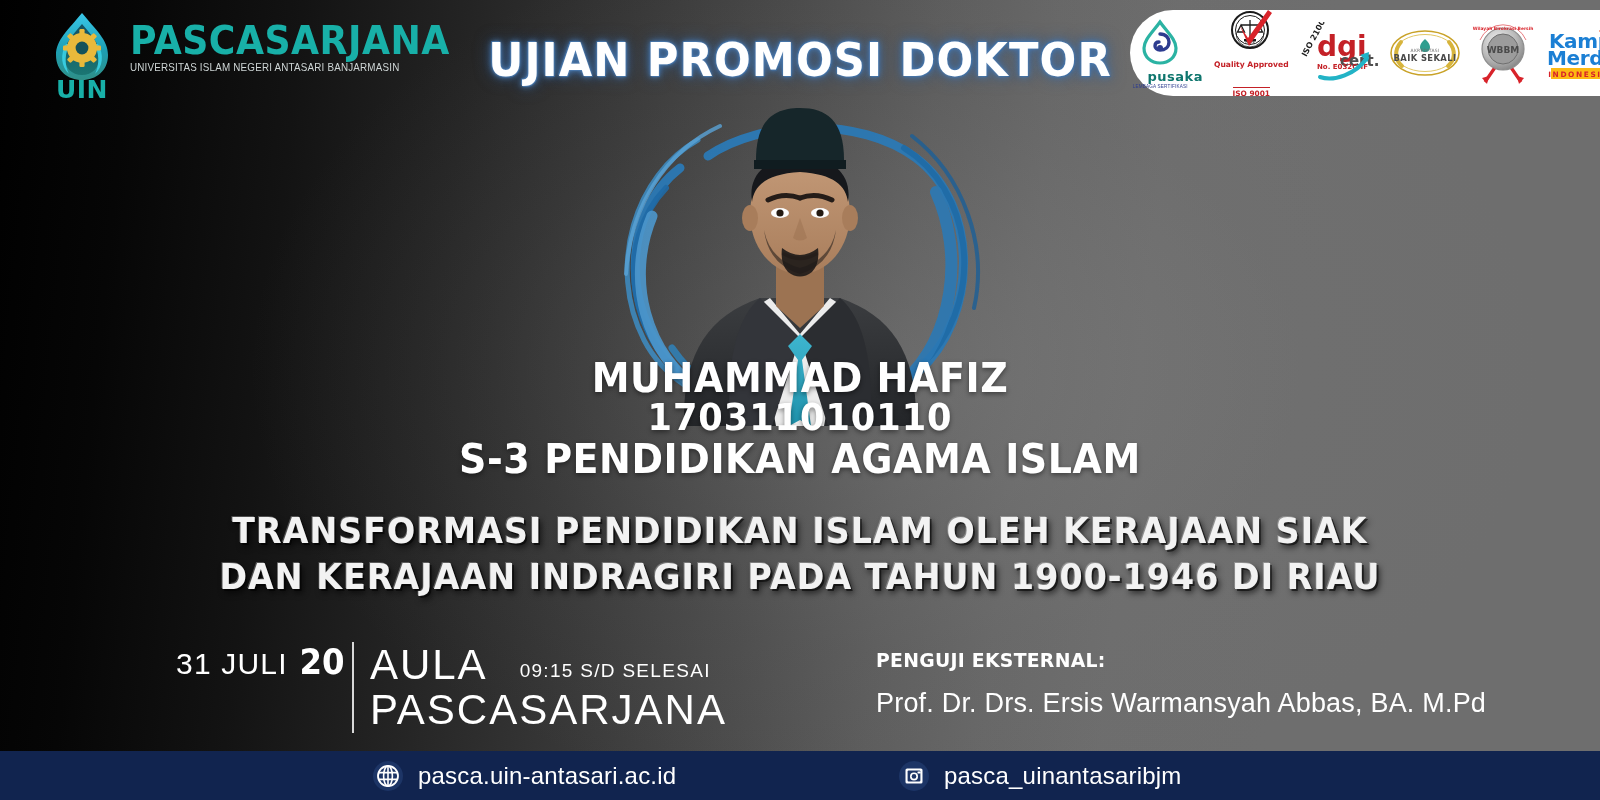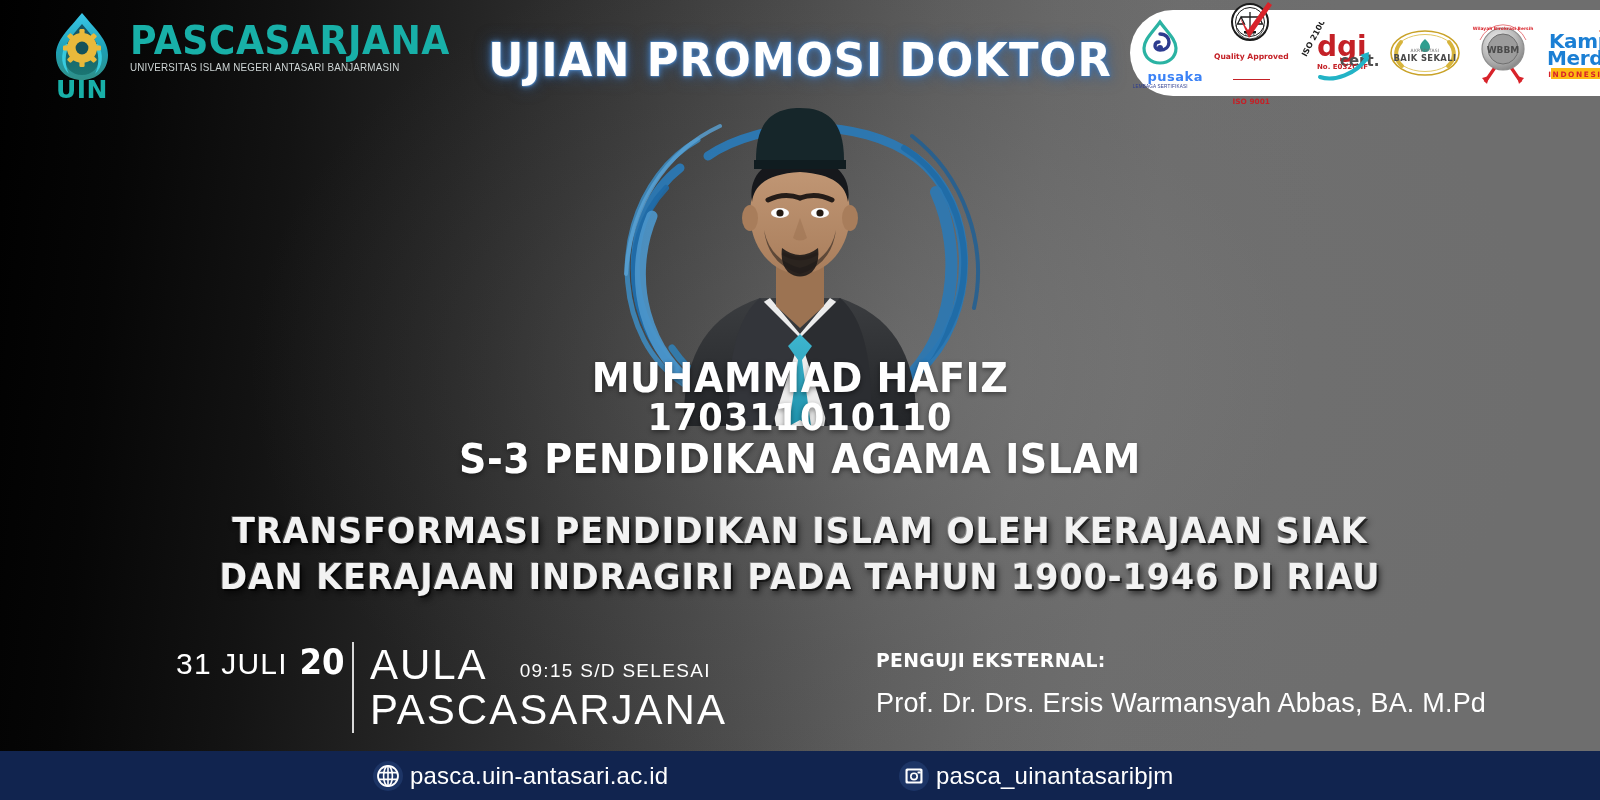--- a/index.html
+++ b/index.html
@@ -152,21 +152,21 @@
     font-size:27px;font-weight:400;letter-spacing:0.2px;margin-top:16px;
     white-space:nowrap;
   }
 
   
   #footer{
     position:absolute;left:0;right:0;bottom:0;height:49px;
     background:#11244f;
     display:flex;align-items:center;
   }
-  .foot-item{display:flex;align-items:center;gap:6px;color:#ffffff;}
+  .foot-item{display:flex;align-items:center;gap:14px;color:#ffffff;}
   #foot-web{position:absolute;left:372px;}
   #foot-ig{position:absolute;left:898px;}
   .foot-label{font-size:24px;letter-spacing:0.2px;font-weight:400;}
   .foot-ico{width:32px;height:32px;display:block;}
 </style>
 </head>
 <body>
 
 <div id="poster">
 
@@ -217,38 +217,38 @@
   </div>
 
   <div id="accred-pill">
 
     <div class="badge">
       <svg width="52" height="50" viewBox="0 0 52 50">
         <path d="M26 4 C34 15 42 22 42 30 C42 39 35 45 26 45 C17 45 10 39 10 30 C10 22 18 15 26 4 Z" fill="none" stroke="#2bb3a3" stroke-width="3.2"></path>
         <path d="M26 16 c6 0 9 4 9 8 0 5-4 8-9 8 -3 0-5-2-5-4 0-3 2-4 4-4" fill="none" stroke="#2d3c8f" stroke-width="3.4" stroke-linecap="round"></path>
         <circle cx="26" cy="30" r="3" fill="#2d3c8f"></circle>
       </svg>
-      <div style="font:bold 13px 'DejaVu Sans',sans-serif;color:#3b82f6;letter-spacing:.5px;margin-top:1px;margin-left:30px;">pusaka</div>
+      <div style="font:bold 13px 'DejaVu Sans',sans-serif;color:#0f766e;letter-spacing:.5px;margin-top:1px;margin-left:30px;">pusaka</div>
       <div style="font:4.6px 'Liberation Sans',sans-serif;color:#2d3c8f;letter-spacing:.2px;">LEMBAGA SERTIFIKASI</div>
     </div>
 
     <div class="badge">
       <svg width="54" height="52" viewBox="0 0 54 52">
         <circle cx="26" cy="22" r="18" fill="#fff" stroke="#1b1b1b" stroke-width="2"></circle>
         <circle cx="26" cy="22" r="14.5" fill="#fff" stroke="#1b1b1b" stroke-width="1"></circle>
         <path d="M26 12 v19 M17 17 h18 M17 17 l-3.5 7 h7 z M35 17 l-3.5 7 h7 z" stroke="#1b1b1b" stroke-width="1.3" fill="none"></path>
         <rect x="20" y="31" width="12" height="2.4" fill="#1b1b1b"></rect>
         <path d="M12 25 a14 14 0 0 0 28 0" fill="none" stroke="#1b1b1b" stroke-width="0.8"></path>
         <text x="26" y="35" text-anchor="middle" font-family="DejaVu Sans, sans-serif" font-size="4.6" fill="#1b1b1b">KAN</text>
         <path d="M16 18 l8 12 L44 2 l4 3 L25 38 z" fill="#d8232a"></path>
       </svg>
       <div style="font:bold 7.6px 'DejaVu Sans',sans-serif;color:#c42127;line-height:1.12;text-align:right;margin-top:1px;">
         <span>Quality Approved</span>
       </div>
-      <div style="font:bold 7.4px 'DejaVu Sans',sans-serif;color:#c42127;border-top:1.3px solid #c42127;padding-top:17px;margin-top:18px;">ISO 9001</div>
+      <div style="font:bold 7.4px 'DejaVu Sans',sans-serif;color:#c42127;border-top:1.3px solid #c42127;padding-top:1px;margin-top:18px;">ISO 9001</div>
     </div>
 
     <div class="badge" style="width:78px;height:62px;">
       <svg width="78" height="62" viewBox="0 0 78 62">
         <text x="3" y="30" transform="rotate(-62 9 30)" font-family="DejaVu Sans, sans-serif" font-size="8" font-weight="bold" fill="#1b1b1b">ISO 21001:2018</text>
         <text x="17" y="34" font-family="DejaVu Sans, sans-serif" font-size="28" font-weight="bold" fill="#c42127">dgi</text>
         <text x="40" y="44" font-family="DejaVu Sans, sans-serif" font-size="15" font-weight="bold" fill="#4f4f4f">cert.</text>
         <text x="17" y="47" font-family="DejaVu Sans, sans-serif" font-size="7" font-weight="bold" fill="#c42127">No. E032CHF</text>
         <path d="M20 55 C34 60 56 52 67 36" fill="none" stroke="#22b3c6" stroke-width="4" stroke-linecap="round"></path>
         <path d="M68 40 l1-10 -9 3 z" fill="#22b3c6"></path>

